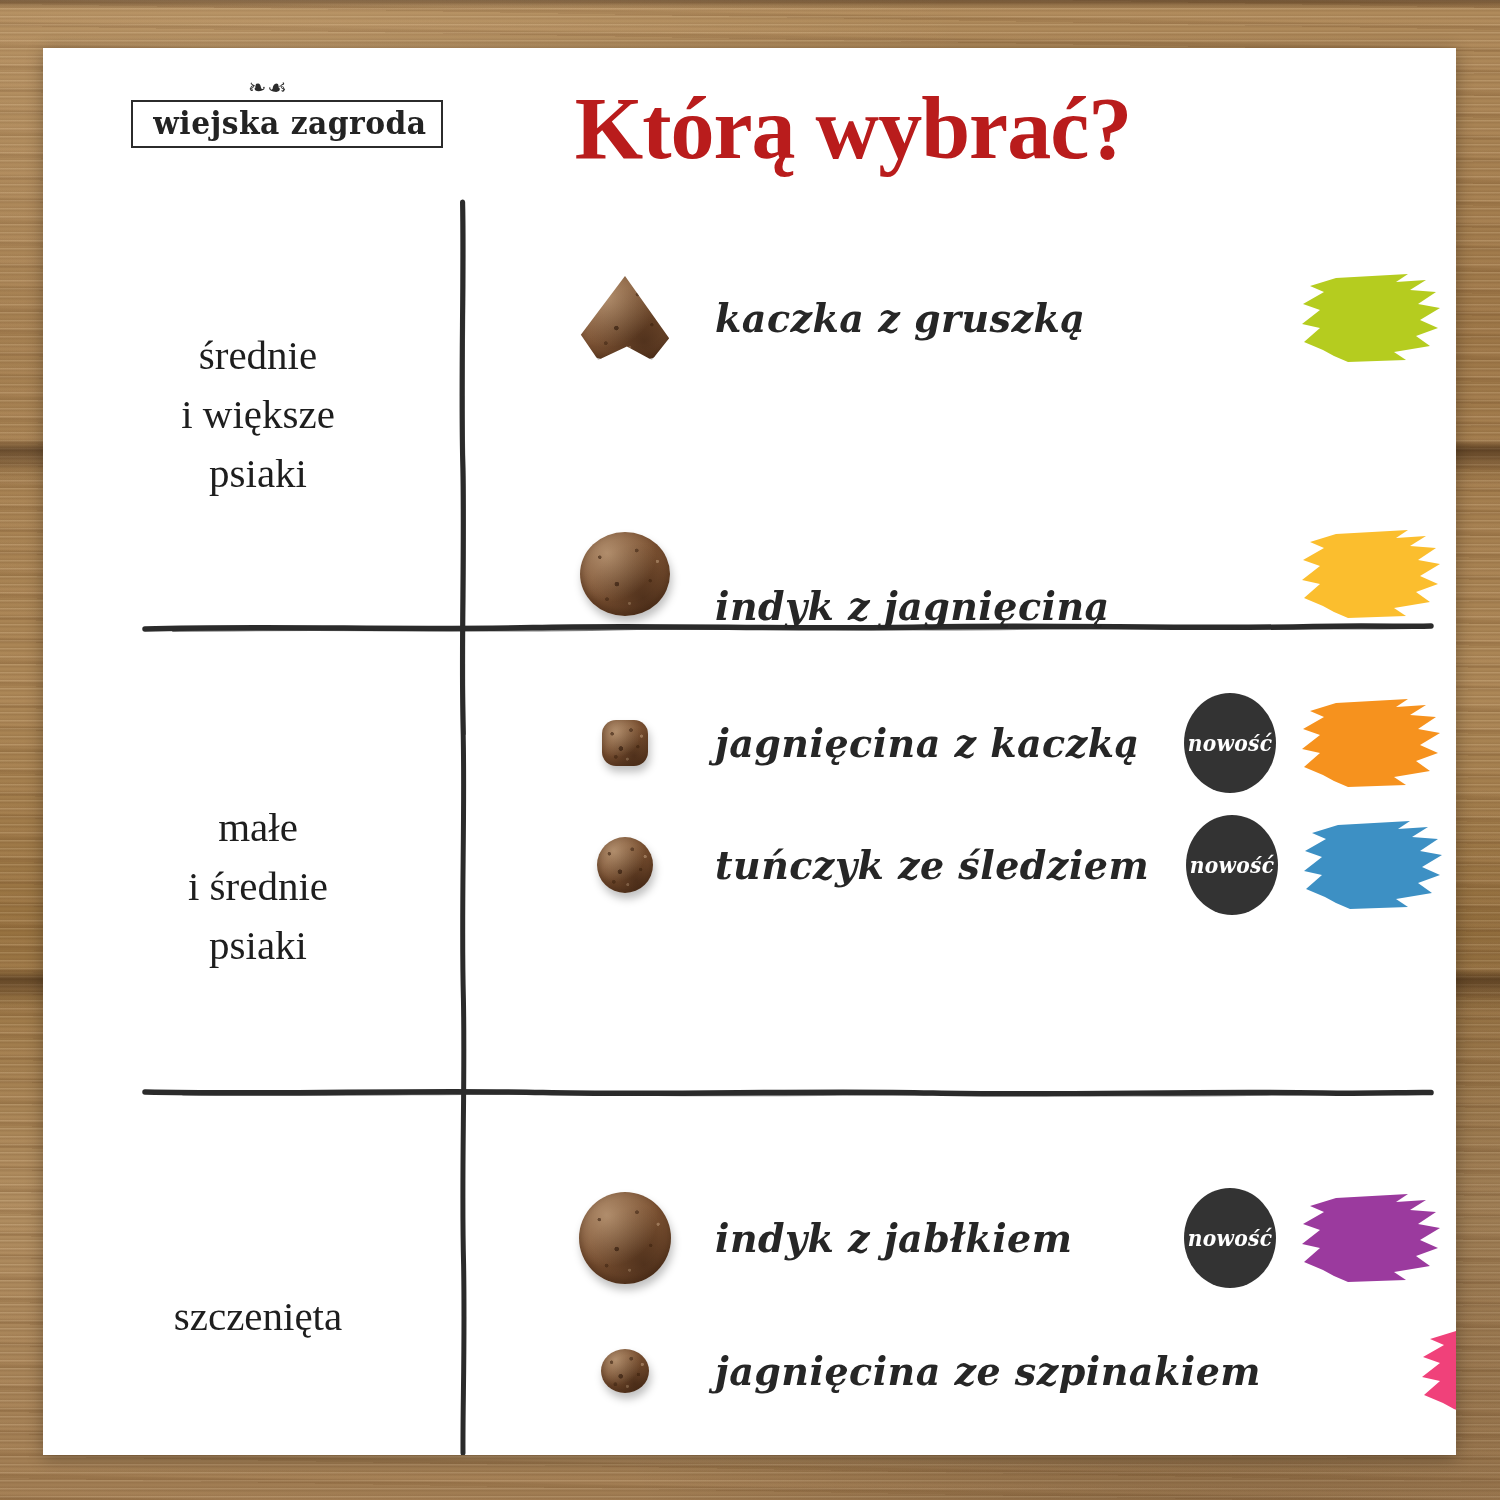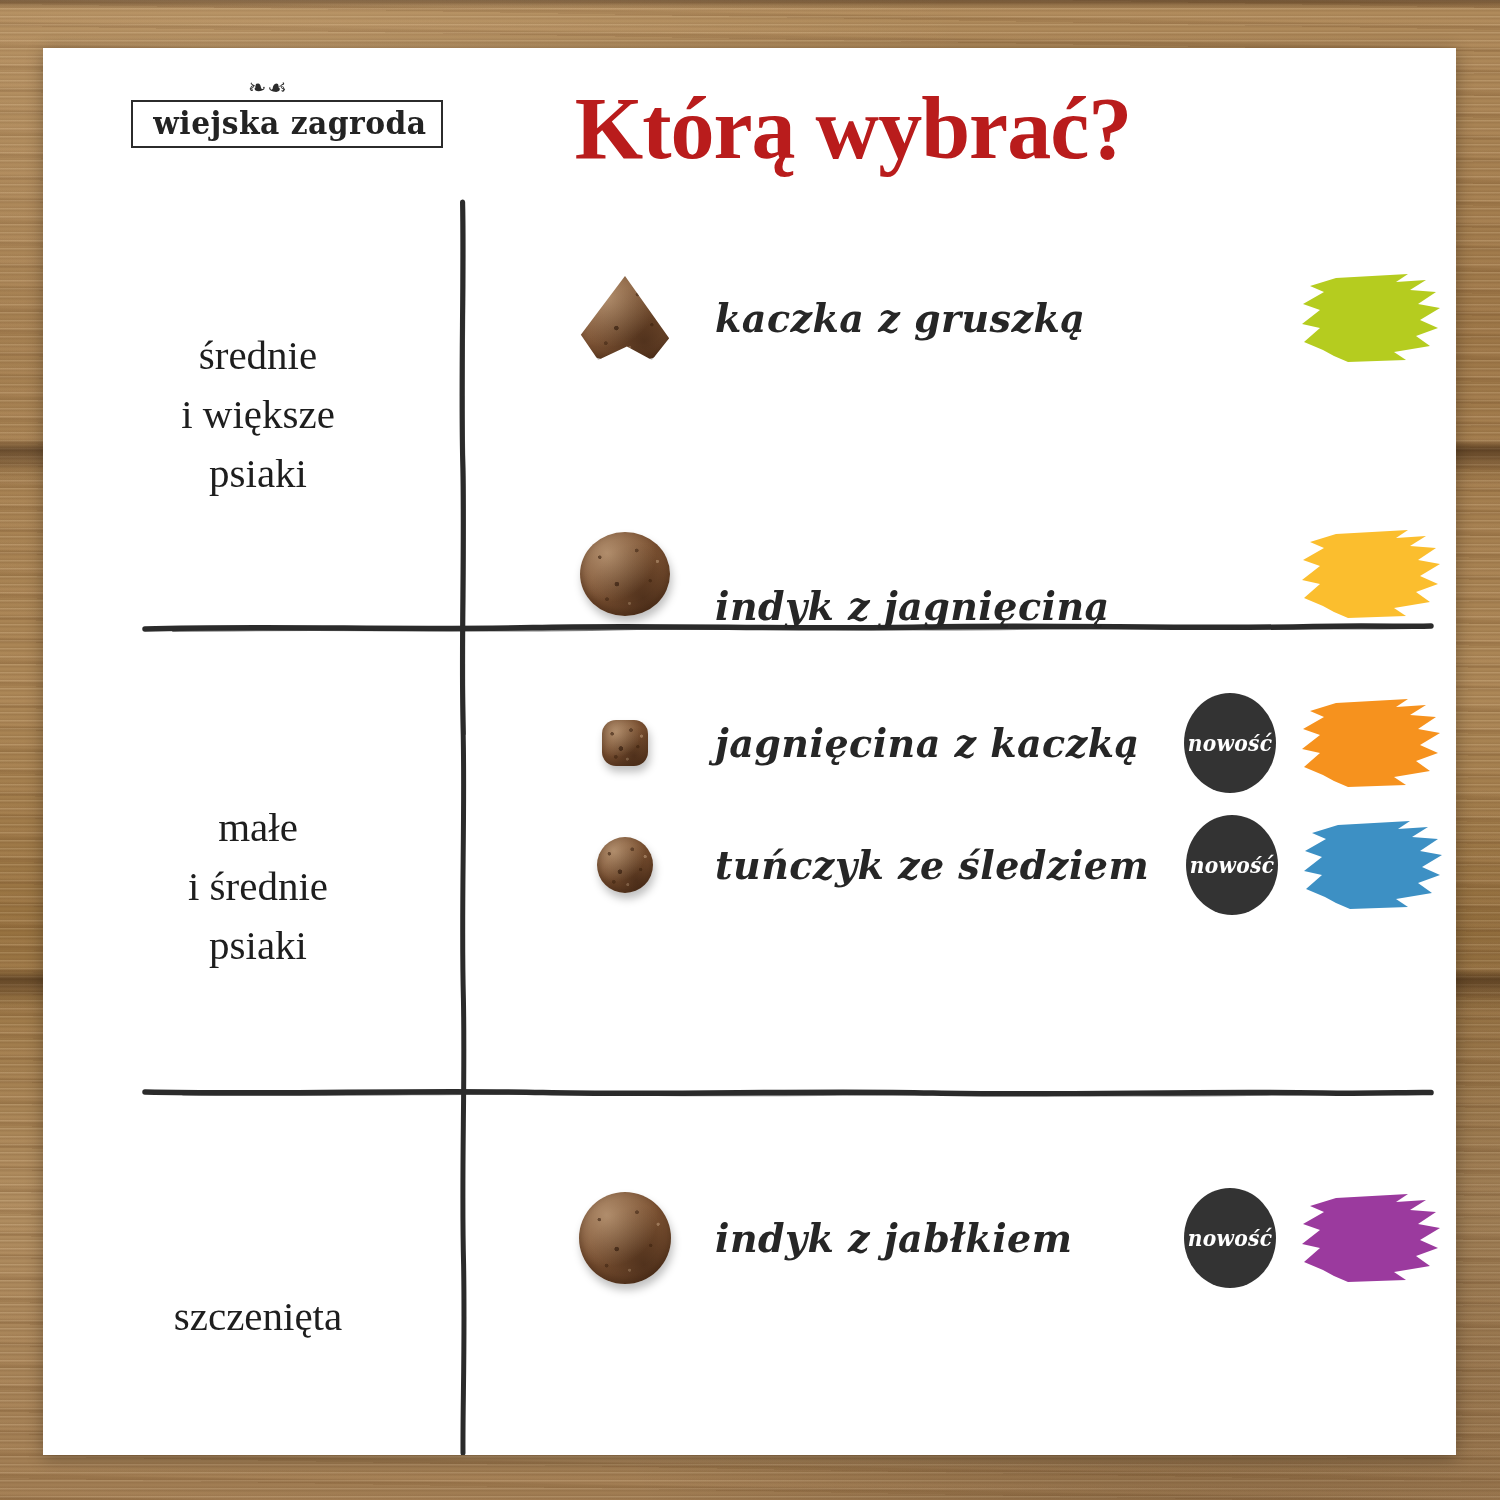--- a/index.html
+++ b/index.html
@@ -350,14 +350,30 @@
       </div>
     <div class="swatch-cell">
       <svg class="swatch" viewBox="0 0 160 104">
         <path d="M33 84 L14 76 L30 62 L12 58 L30 44 L13 38 L34 26 L20 20 L46 12
                  L118 8 L106 16 L136 14 L120 24 L146 26 L128 38 L150 42 L130 54
                  L148 62 L126 70 L140 80 L104 86 L116 94 L58 96 L44 90 Z" fill="#9b3a9e"></path>
       </svg>
     </div>
   </div>
 
+  <div class="product-row" style="top: 1268px;">
+    <div class="kibble-cell">
+        <div class="kibble k-round-xs"></div>
+      </div>
+    <div class="product-name">jagnięcina ze szpinakiem</div>
+    <div class="badge-cell">
+        <div class="badge hidden">nowość</div>
+      </div>
+    <div class="swatch-cell">
+      <svg class="swatch" viewBox="0 0 160 104">
+        <path d="M33 84 L14 76 L30 62 L12 58 L30 44 L13 38 L34 26 L20 20 L46 12
+                 L118 8 L106 16 L136 14 L120 24 L146 26 L128 38 L150 42 L130 54
+                 L148 62 L126 70 L140 80 L104 86 L116 94 L58 96 L44 90 Z" fill="#f0417a"></path>
+      </svg>
+    </div>
+  </div>
 
 </div>
 
 </body></html>

